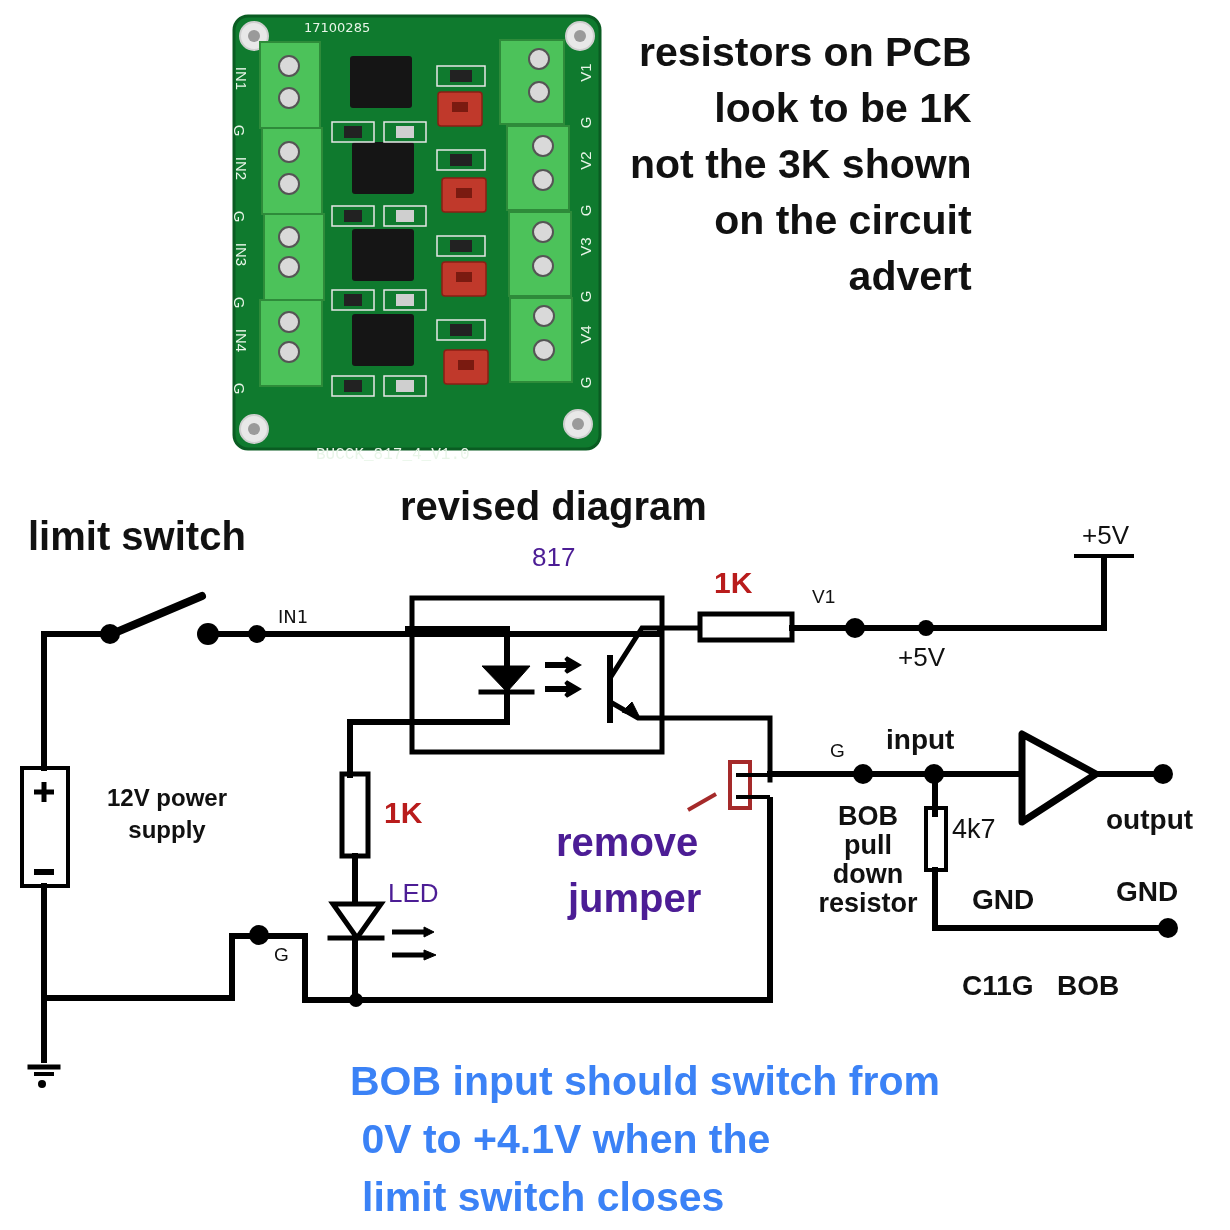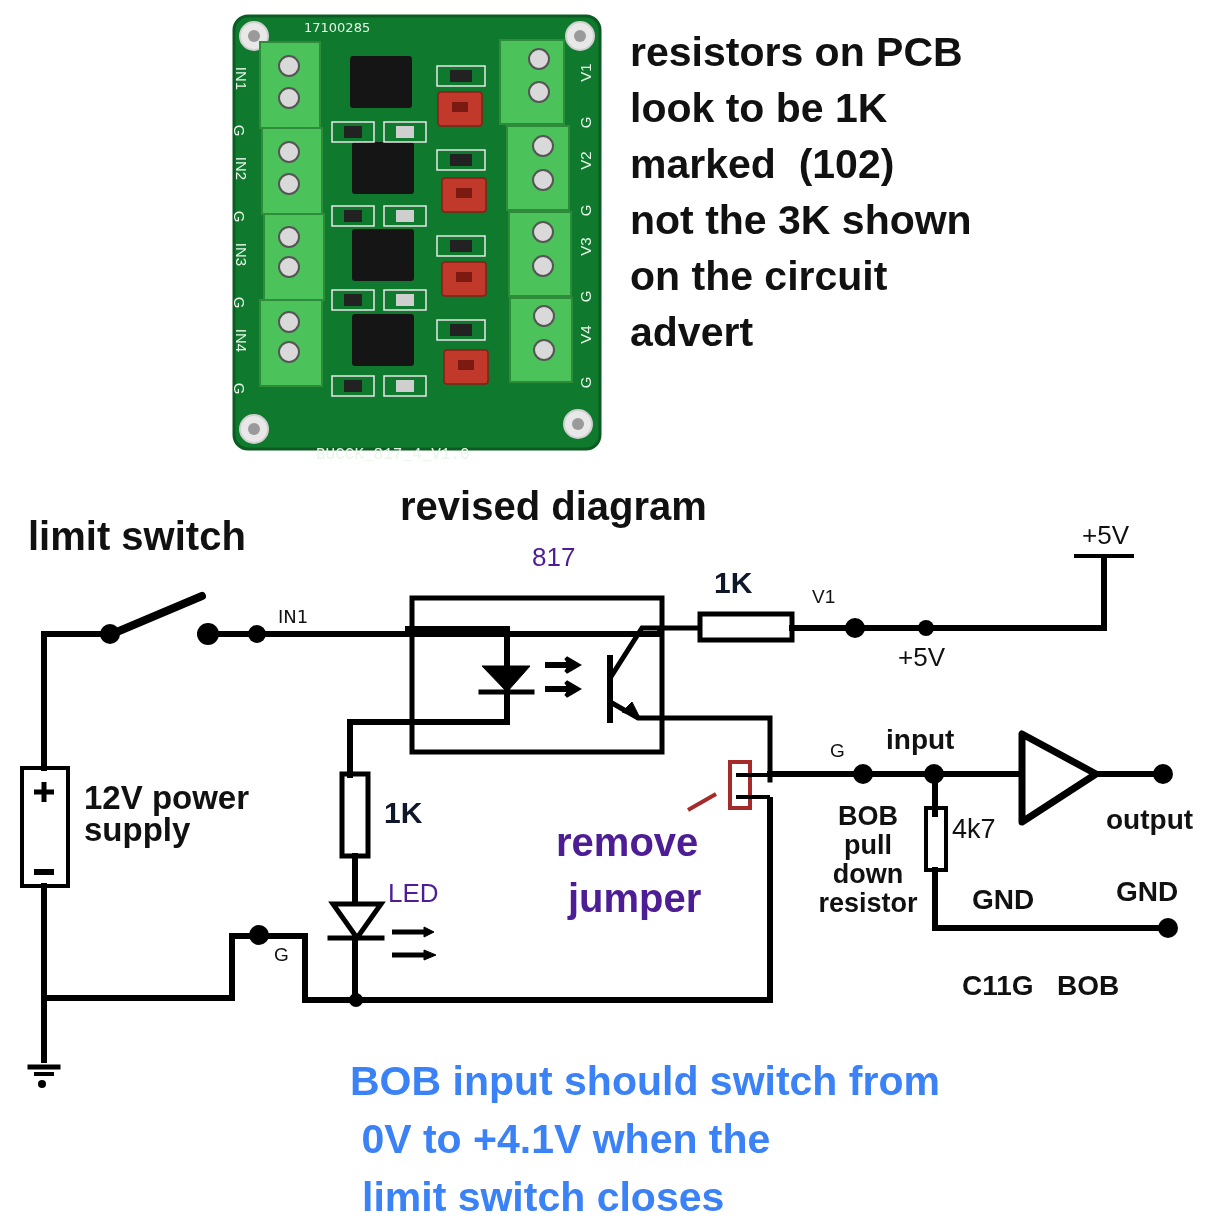--- a/index.html
+++ b/index.html
@@ -1,22 +1,22 @@
 <!DOCTYPE html>
 <html><head>
 <meta charset="utf-8">
 <style>
   html, body { margin:0; padding:0; background:#ffffff; }
   body { width:1230px; height:1230px; position:relative; overflow:hidden; font-family:"Liberation Sans", sans-serif; }
   .abs { position:absolute; }
-  .note { font-weight:bold; color:#111; font-size:41px; line-height:56px; }
+  .note { font-weight:bold; color:#111; font-size:41px; line-height:56px;text-align:right; }
   .lbl { position:absolute; color:#111; white-space:nowrap; }
   .b { font-weight:bold; }
   .red { color:#4c1d95; }
-  .red2 { color:#0f172a; }
+  .red2 { color:#b91c1c; }
 </style>
 </head>
 <body>
 
 <div class="abs" style="left:232px; top:14px; width:370px; height:437px;">
   <svg width="370" height="437" viewBox="0 0 370 437">
     <rect x="2" y="2" width="366" height="433" rx="14" fill="#0f7a2e" stroke="#0a5c22" stroke-width="3"></rect>
 
     <g fill="#e8e8e8" stroke="#cfcfcf" stroke-width="2">
       <circle cx="22" cy="22" r="14"></circle>
@@ -136,21 +136,20 @@
     <div class="lbl" style="left:0; top:198px; transform:rotate(-90deg); font-size:15px; color:#e8f5e8;">V3</div>
     <div class="lbl" style="left:4px; top:248px; transform:rotate(-90deg); font-size:15px; color:#e8f5e8;">G</div>
     <div class="lbl" style="left:0; top:286px; transform:rotate(-90deg); font-size:15px; color:#e8f5e8;">V4</div>
     <div class="lbl" style="left:4px; top:334px; transform:rotate(-90deg); font-size:15px; color:#e8f5e8;">G</div>
   </div>
 </div>
 
 <div class="abs note" style="left:630px; top:24px;">
   <div>resistors on PCB</div>
   <div>look to be 1K</div>
-  <div style="white-space:pre;">marked  (102)</div>
   <div>not the 3K shown</div>
   <div>on the circuit</div>
   <div>advert</div>
 </div>
 
 <svg class="abs" style="left:0; top:0;" width="1230" height="1230">
   <g stroke="#000" stroke-width="6" fill="none" stroke-linecap="square">
 
     <path d="M44 634 L44 768"></path>
     <path d="M44 634 L110 634"></path>
@@ -230,21 +229,21 @@
 
 <div class="lbl b" style="left:400px; top:484px; font-size:40px;">revised diagram</div>
 <div class="lbl b" style="left:28px; top:514px; font-size:40px;">limit switch</div>
 <div class="lbl red" style="left:532px; top:542px; font-size:26px;">817</div>
 <div class="lbl" style="left:278px; top:606px; font-size:18px; font-family:'DejaVu Sans', sans-serif;">IN1</div>
 <div class="lbl b red2" style="left:714px; top:566px; font-size:30px;">1K</div>
 <div class="lbl" style="left:812px; top:586px; font-size:19px;">V1</div>
 <div class="lbl" style="left:898px; top:642px; font-size:26px;">+5V</div>
 <div class="lbl" style="left:1082px; top:520px; font-size:26px;">+5V</div>
 
-<div class="lbl b" style="left:84px; top:782px; font-size:33px; line-height:32px; width:166px;">
+<div class="lbl b" style="left:84px; top:782px; font-size:24px; line-height:32px; text-align:center; width:166px;">
   <div>12V power</div>
   <div>supply</div>
 </div>
 
 <div class="lbl b red2" style="left:384px; top:796px; font-size:30px;">1K</div>
 <div class="lbl red" style="left:388px; top:878px; font-size:26px;">LED</div>
 <div class="lbl" style="left:274px; top:944px; font-size:19px;">G</div>
 
 <div class="lbl b red" style="left:556px; top:814px; font-size:40px; line-height:56px;">
   <div>remove</div>

